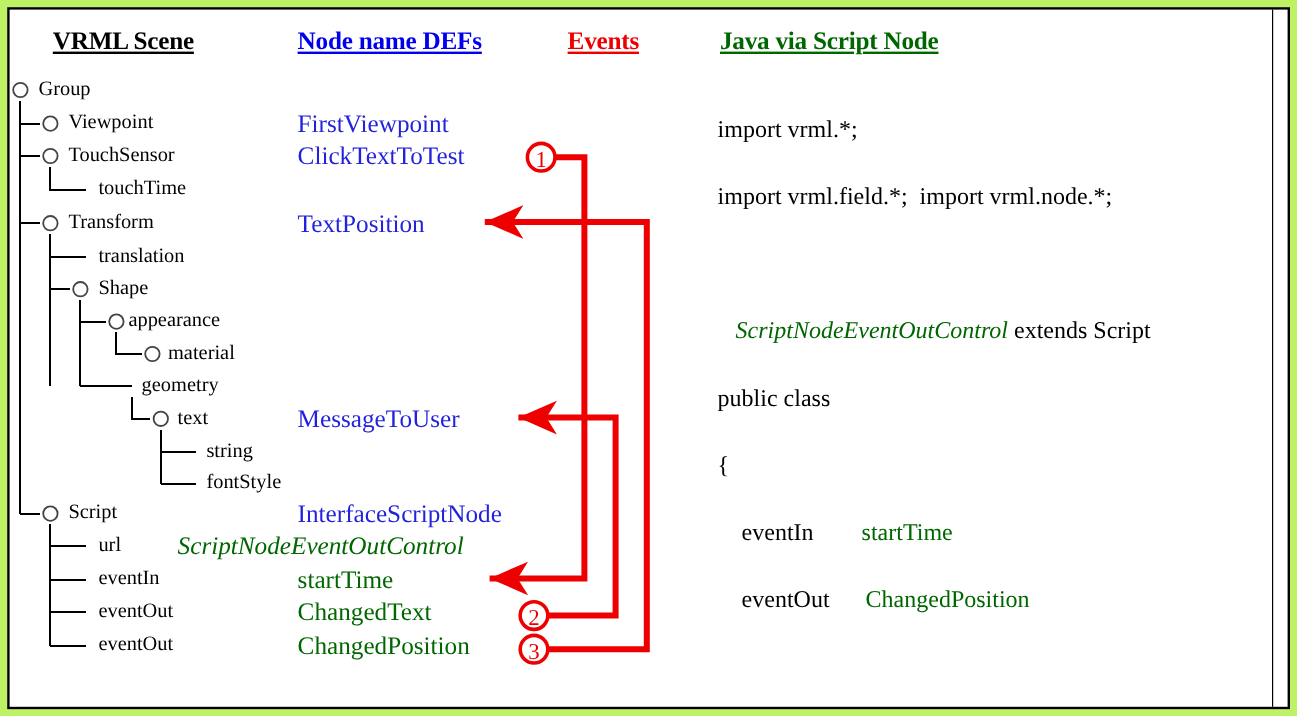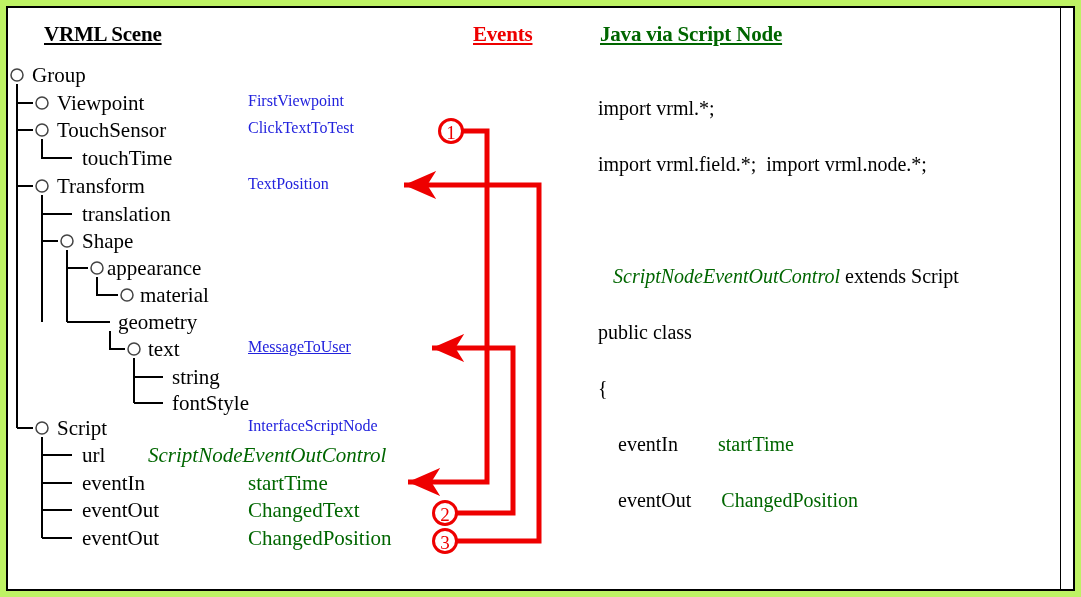--- a/index.html
+++ b/index.html
@@ -18,22 +18,22 @@
   .hdr{
     font-weight:bold;font-size:21px;text-decoration:underline;
     letter-spacing:-0.2px;
   }
   .hdr-black{color:#000;}
   .hdr-blue{color:#0000ee;}
   .hdr-red{color:#ee0000;}
   .hdr-green{color:#006600;}
 
   
-  .node-label{font-size:21px;color:#000;line-height:1;}
-  .def{font-size:16px;color:#2222dd;line-height:1;}
+  .node-label{font-size:17px;color:#000;line-height:1;}
+  .def{font-size:21px;color:#2222dd;line-height:1;}
   .evt{font-size:21px;color:#006600;line-height:1;}
   .def-italic-green{font-size:21px;color:#006600;font-style:italic;line-height:1;}
 
   
   #tree-lines,#arrows{position:absolute;left:0;top:0;pointer-events:none;}
 
   
   .java-line{font-size:20px;color:#000;line-height:1;}
   .j-green{color:#006600;}
   .j-green-italic{color:#006600;font-style:italic;}
@@ -42,20 +42,21 @@
     border-left:1px solid #000;
   }
 </style>
 </head>
 <body>
 
 <div id="root">
   <div id="frame"></div>
 
   <div class="abs hdr hdr-black" style="left:44px;top:22px;">VRML Scene</div>
+  <div class="abs hdr hdr-blue" style="left:248px;top:22px;">Node name DEFs</div>
   <div class="abs hdr hdr-red" style="left:473px;top:22px;">Events</div>
   <div class="abs hdr hdr-green" style="left:600px;top:22px;">Java via Script Node</div>
 
   <div id="java-divider"></div>
 
   <svg id="tree-lines" width="1081" height="597">
     <g stroke="#000" stroke-width="1.6" fill="none" shape-rendering="crispEdges">
 
       <path d="M17,84 L17,428"></path>
 
@@ -120,21 +121,21 @@
   <div class="abs node-label" style="left:172px;top:393px;">fontStyle</div>
   <div class="abs node-label" style="left:57px;top:418px;">Script</div>
   <div class="abs node-label" style="left:82px;top:445px;">url</div>
   <div class="abs node-label" style="left:82px;top:473px;">eventIn</div>
   <div class="abs node-label" style="left:82px;top:500px;">eventOut</div>
   <div class="abs node-label" style="left:82px;top:528px;">eventOut</div>
 
   <div class="abs def" style="left:248px;top:93px;">FirstViewpoint</div>
   <div class="abs def" style="left:248px;top:120px;">ClickTextToTest</div>
   <div class="abs def" style="left:248px;top:176px;">TextPosition</div>
-  <div class="abs def" style="left:248px;top:339px;text-decoration:underline;">MessageToUser</div>
+  <div class="abs def" style="left:248px;top:339px;">MessageToUser</div>
   <div class="abs def" style="left:248px;top:418px;">InterfaceScriptNode</div>
   <div class="abs def-italic-green" style="left:148px;top:445px;">ScriptNodeEventOutControl</div>
 
   <div class="abs evt" style="left:248px;top:473px;">startTime</div>
   <div class="abs evt" style="left:248px;top:500px;">ChangedText</div>
   <div class="abs evt" style="left:248px;top:528px;">ChangedPosition</div>
 
   <svg id="arrows" width="1081" height="597">
     <defs>
       <marker id="ah" viewBox="0 0 12 12" refX="11" refY="6" markerWidth="7" markerHeight="7" orient="auto-start-reverse">

